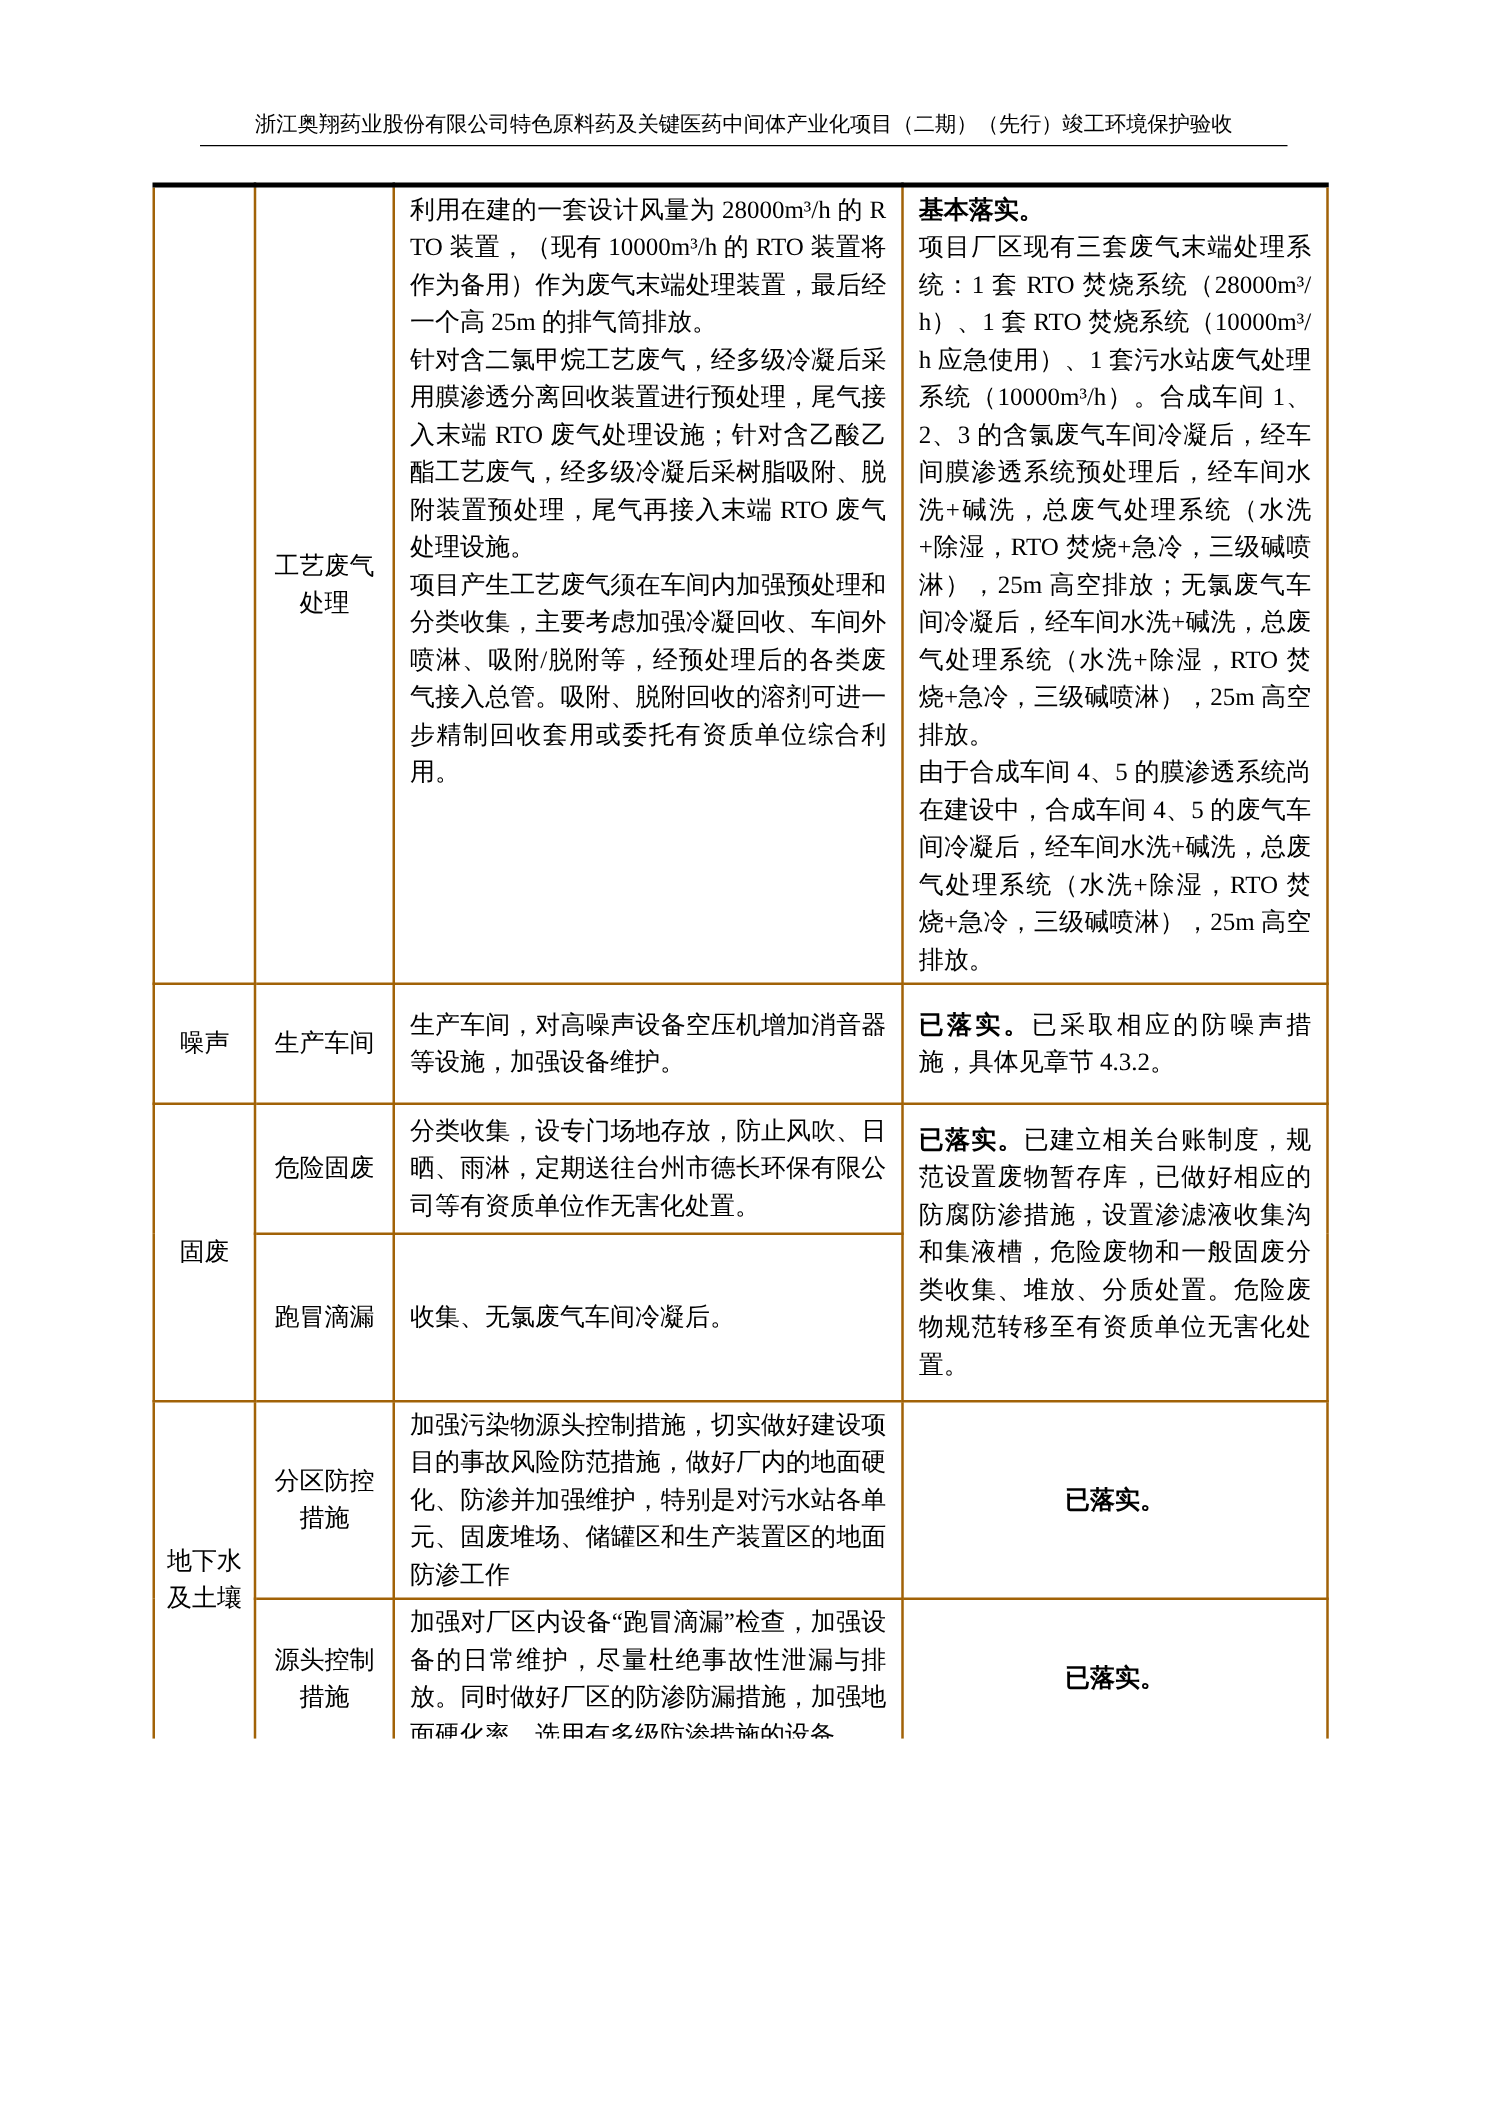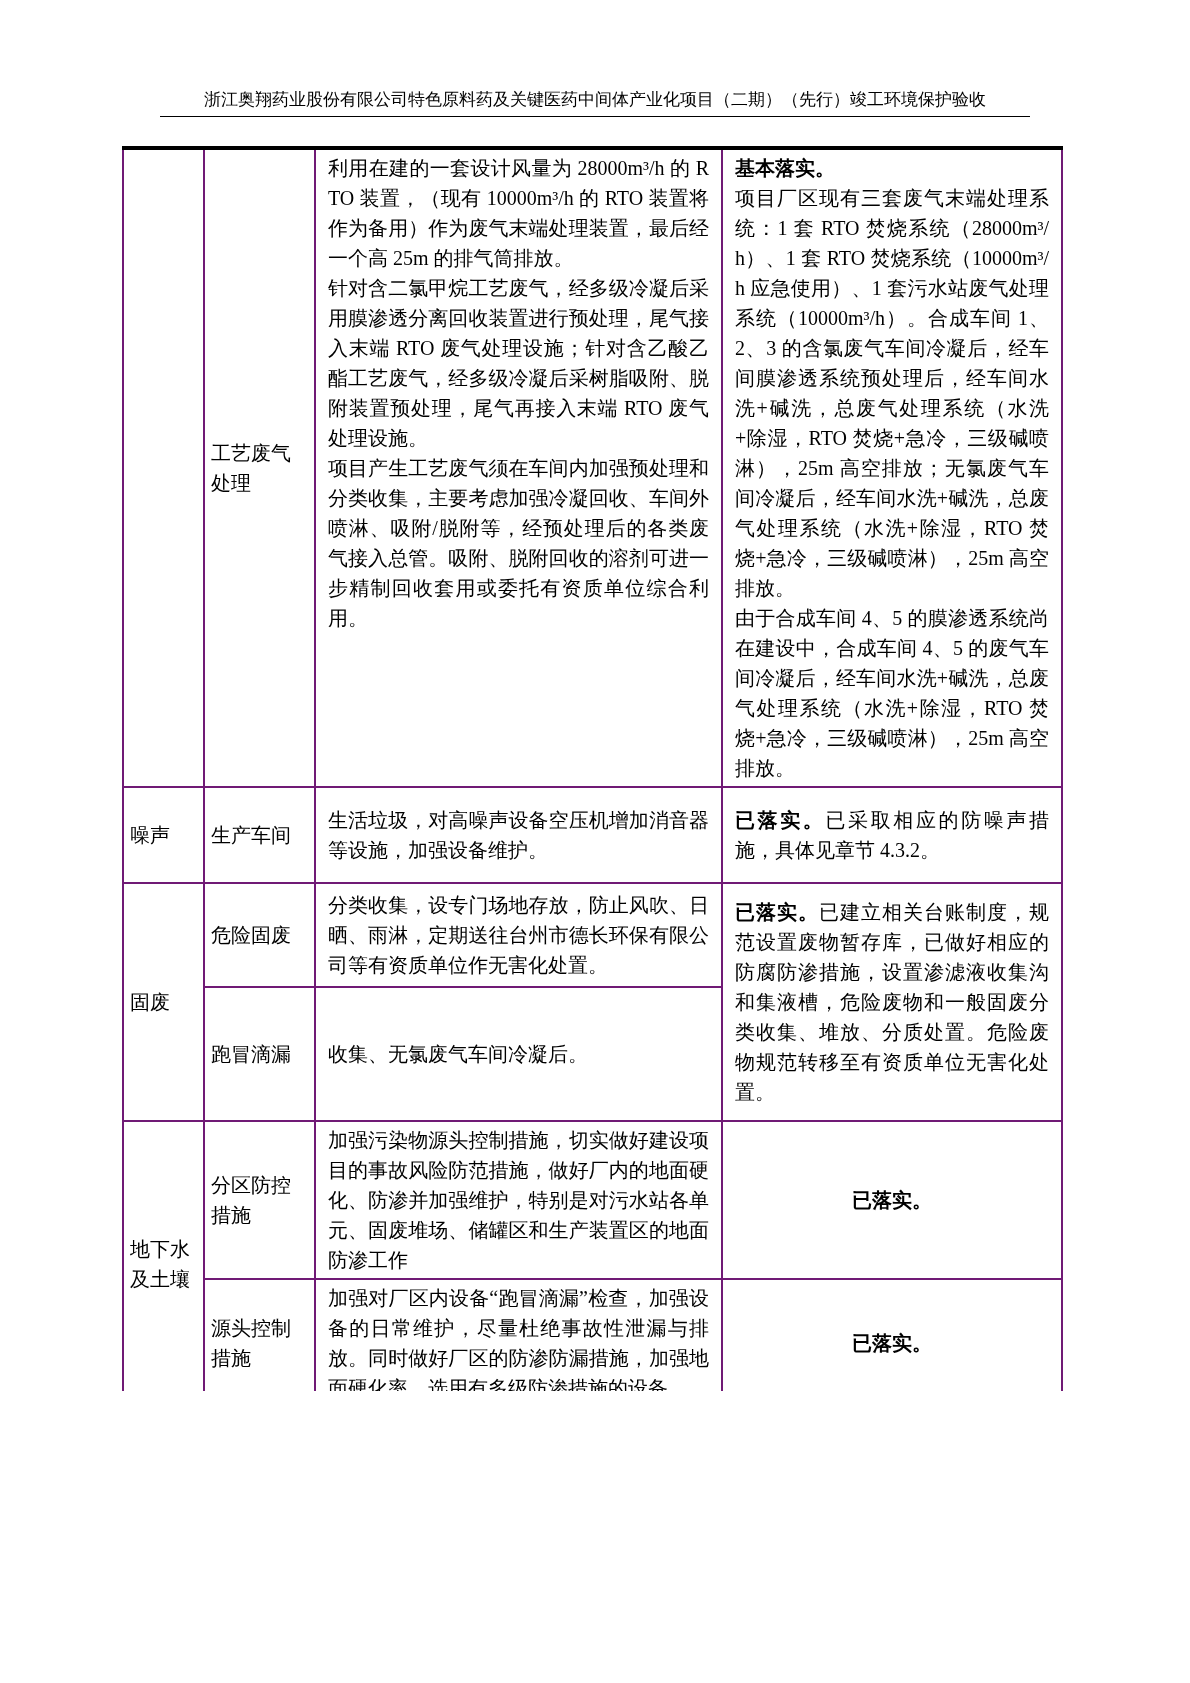--- a/index.html
+++ b/index.html
@@ -27,27 +27,27 @@
     top:146px; left:122px;
     width:939px;
     border-collapse:collapse;
     table-layout:fixed;
     font-size:20px;
     line-height:30px;
     border-top:4px solid #000;
     border-bottom:4px solid #000;
   }
   .doc-table td {
-    border:2px solid #701a75;
+    border:2px solid #a16207;
     padding:3px 12px;
     vertical-align:middle;
     word-break:break-all;
   }
   td.cell-label {
-    text-align:left;
+    text-align:center;
     padding:3px 6px;
   }
   td.cell-text { text-align:justify; }
   tr.row-tall td.cell-flow { vertical-align:top; }
   td.status-center {
     text-align:center;
     font-weight:bold;
   }
   .doc-table p { margin:0; }
   .headline { font-weight:bold; }
@@ -89,21 +89,21 @@
       <td class="cell-text cell-flow">
         <p class="headline">基本落实。</p>
         <p>项目厂区现有三套废气末端处理系统：1 套 RTO 焚烧系统（28000m³/h）、1 套 RTO 焚烧系统（10000m³/h 应急使用）、1 套污水站废气处理系统（10000m³/h）。合成车间 1、2、3 的含氯废气车间冷凝后，经车间膜渗透系统预处理后，经车间水洗+碱洗，总废气处理系统（水洗+除湿，RTO 焚烧+急冷，三级碱喷淋），25m 高空排放；无氯废气车间冷凝后，经车间水洗+碱洗，总废气处理系统（水洗+除湿，RTO 焚烧+急冷，三级碱喷淋），25m 高空排放。</p>
         <p>由于合成车间 4、5 的膜渗透系统尚在建设中，合成车间 4、5 的废气车间冷凝后，经车间水洗+碱洗，总废气处理系统（水洗+除湿，RTO 焚烧+急冷，三级碱喷淋），25m 高空排放。</p>
       </td>
     </tr>
 
     <tr>
       <td class="cell-label" style="height:88px">噪声</td>
       <td class="cell-label">生产车间</td>
-      <td class="cell-text">生活垃圾，对高噪声设备空压机增加消音器等设施，加强设备维护。</td>
+      <td class="cell-text">生产车间，对高噪声设备空压机增加消音器等设施，加强设备维护。</td>
       <td class="cell-text">
         <p><strong>已落实。</strong><span>已采取相应的防噪声措施，具体见章节 4.3.2。</span></p>
       </td>
     </tr>
 
     <tr>
       <td class="cell-label" rowspan="2">固废</td>
       <td class="cell-label" style="height:96px">危险固废</td>
       <td class="cell-text">分类收集，设专门场地存放，防止风吹、日晒、雨淋，定期送往台州市德长环保有限公司等有资质单位作无害化处置。</td>
       <td class="cell-text" rowspan="2">

